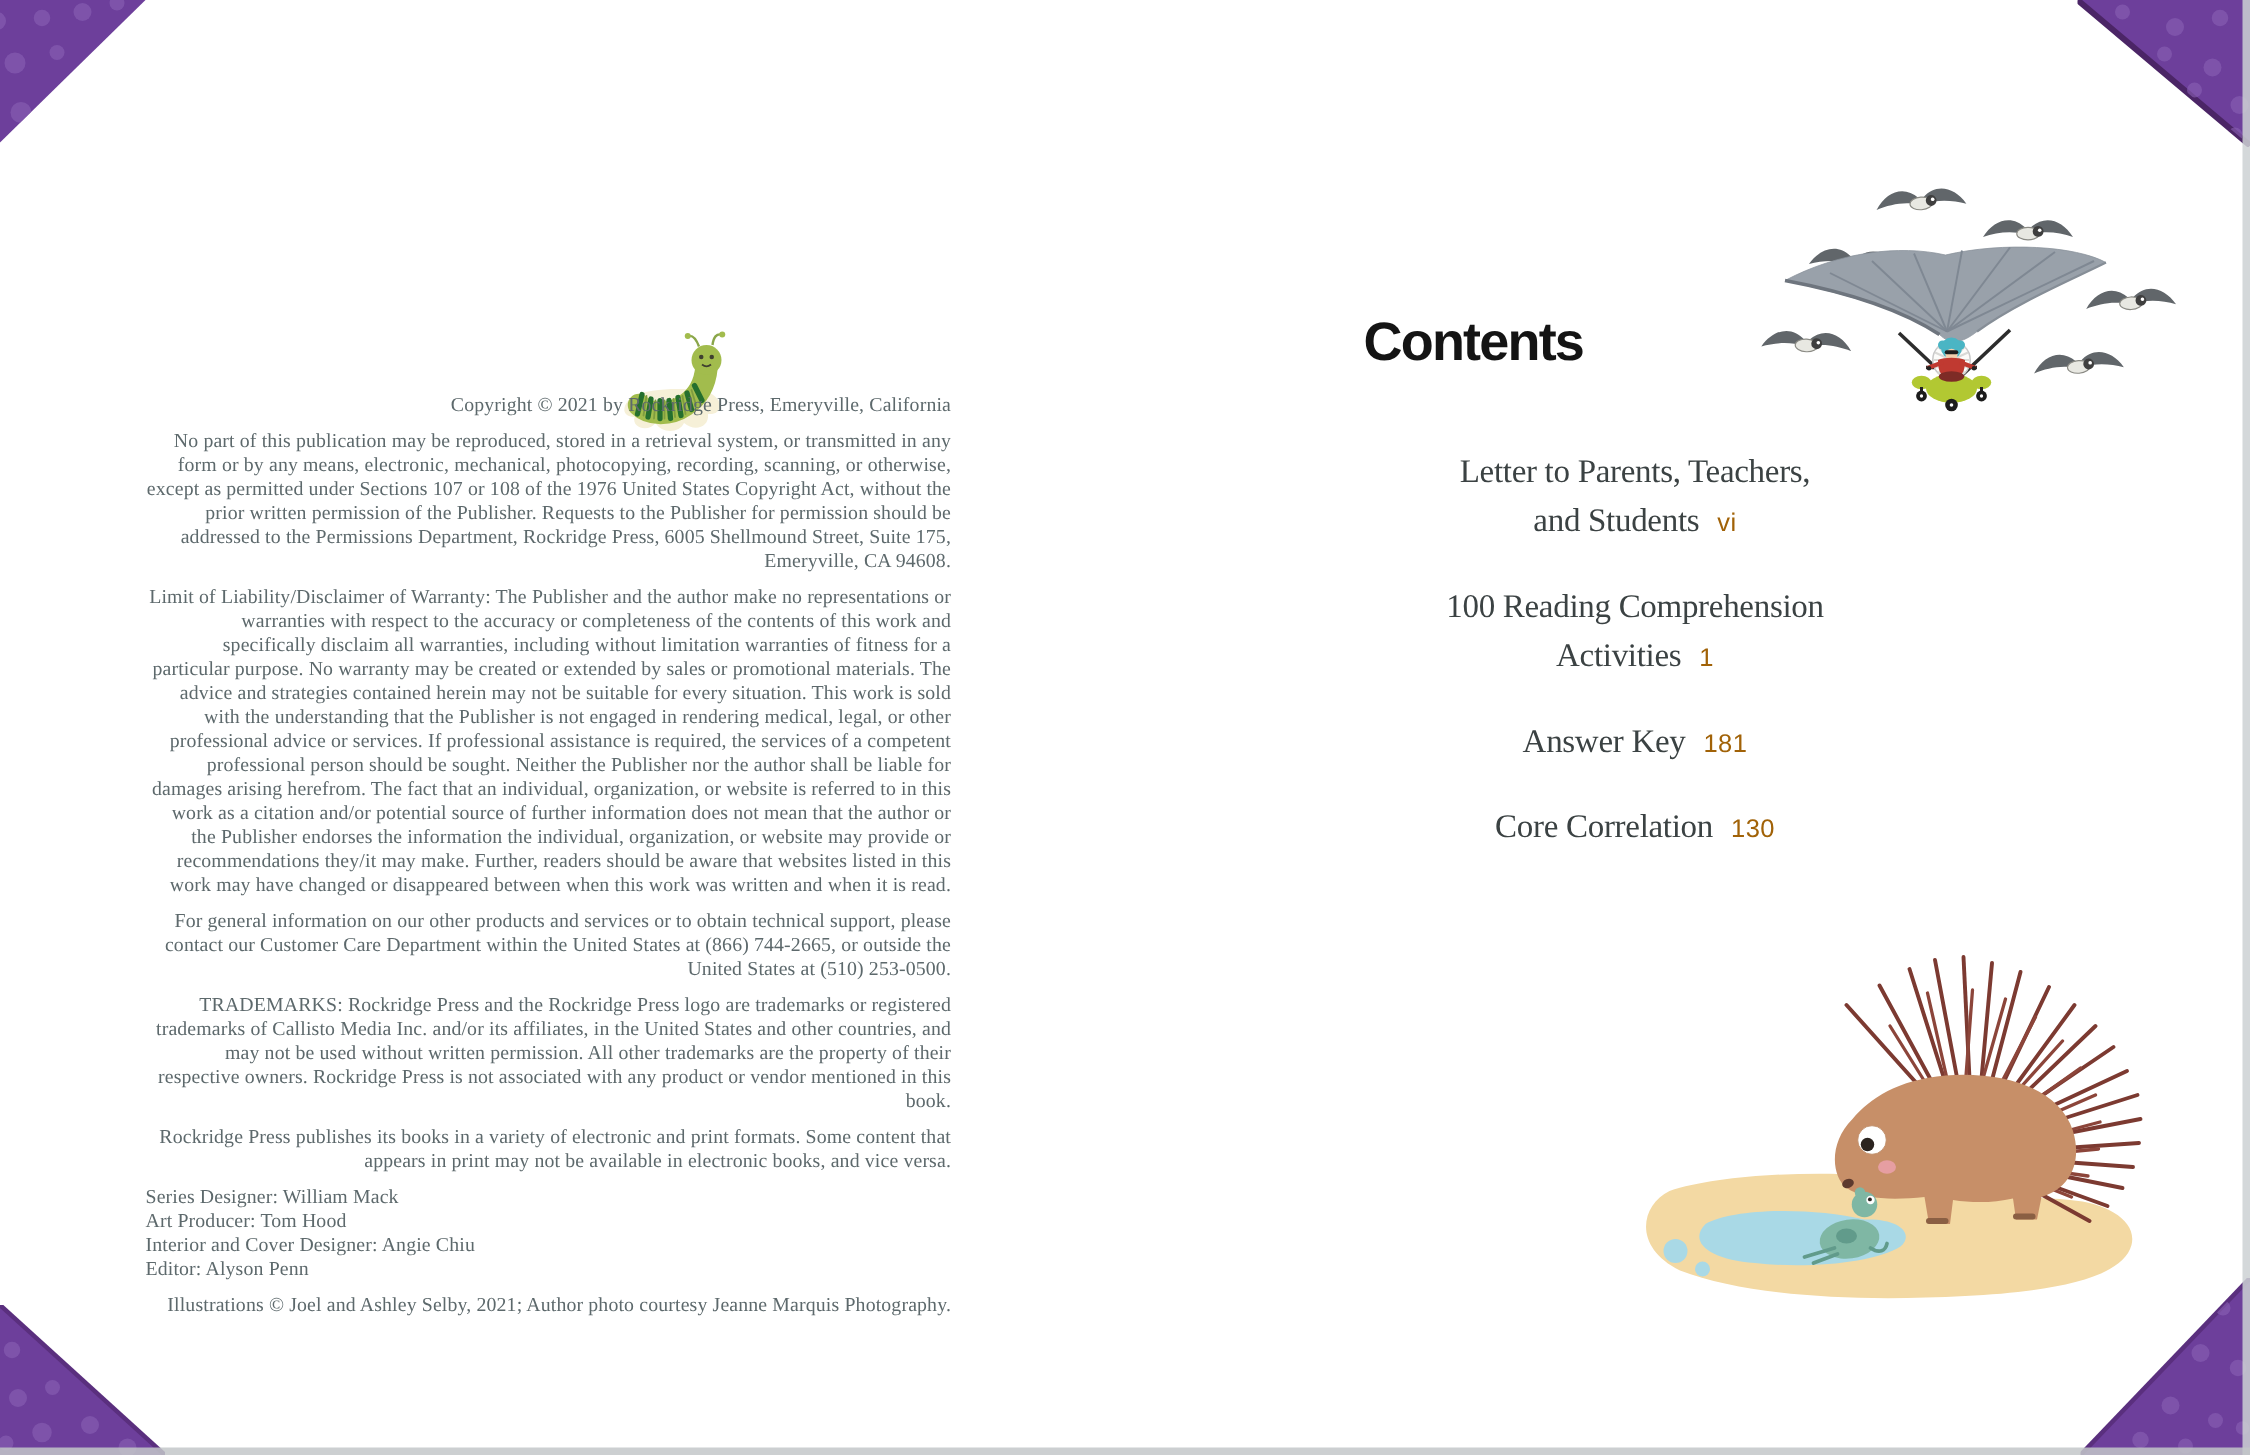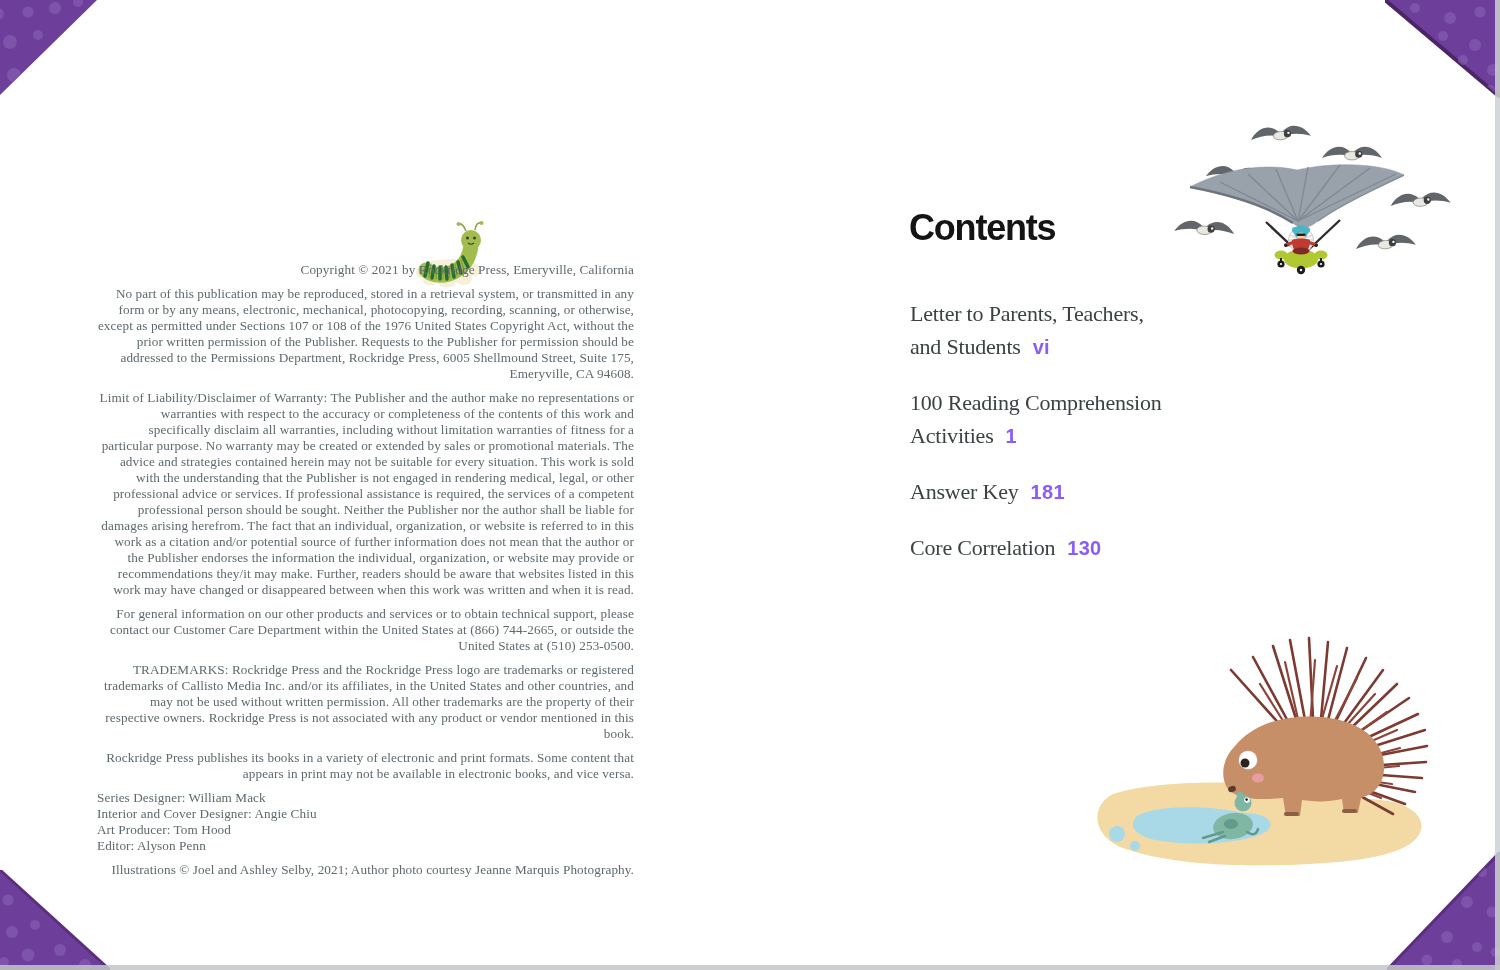--- a/index.html
+++ b/index.html
@@ -16,24 +16,24 @@
   .copyright-block p{margin:0 0 8px 0;text-align:right;}
   .credit-line,.isbn-line,.print-code{margin:0;}
   .group{margin:0 0 8px 0;}
 
   
   .contents-title{position:absolute;left:909px;top:207px;margin:0;
       font-family:"Liberation Sans",sans-serif;font-weight:bold;
       font-size:36px;letter-spacing:-1.2px;color:#141414;text-align:right;}
   .toc{position:absolute;left:910px;top:297px;width:360px;
       color:#3b4243;font-size:22px;line-height:33px;letter-spacing:-0.2px;}
-  .toc-entry{margin:0 0 22px 0;}
+  .toc-entry{margin:0 0 22px 0;text-align:center;}
   .toc-line{white-space:nowrap;}
-  .toc-page{font-family:"Liberation Sans",sans-serif;font-weight:bold;
-      font-size:20px;color:#8b5cf6;margin-left:12px;letter-spacing:0.3px;}
+  .toc-page{font-family:"Liberation Sans",sans-serif;font-weight:normal;
+      font-size:17px;color:#a16207;margin-left:12px;letter-spacing:0.3px;}
 
   
   .caterpillar{position:absolute;left:413px;top:218px;}
   .hangglider{position:absolute;left:1158px;top:118px;}
   .porcupine{position:absolute;left:1085px;top:632px;}
 
   
   .edge-right{position:absolute;right:0;top:0;width:5px;height:970px;background:#cdd1d3;opacity:.85;}
   .edge-bottom{position:absolute;left:0;bottom:0;width:1500px;height:5px;background:#c3c7c9;opacity:.85;}
 </style>
@@ -153,22 +153,22 @@
     <p>Copyright © 2021 by Rockridge Press, Emeryville, California</p>
     <div id="paras">
         <p>No part of this publication may be reproduced, stored in a retrieval system, or transmitted in any form or by any means, electronic, mechanical, photocopying, recording, scanning, or otherwise, except as permitted under Sections 107 or 108 of the 1976 United States Copyright Act, without the prior written permission of the Publisher. Requests to the Publisher for permission should be addressed to the Permissions Department, Rockridge Press, 6005 Shellmound Street, Suite 175, Emeryville, CA 94608.</p>
         <p>Limit of Liability/Disclaimer of Warranty: The Publisher and the author make no representations or warranties with respect to the accuracy or completeness of the contents of this work and specifically disclaim all warranties, including without limitation warranties of fitness for a particular purpose. No warranty may be created or extended by sales or promotional materials. The advice and strategies contained herein may not be suitable for every situation. This work is sold with the understanding that the Publisher is not engaged in rendering medical, legal, or other professional advice or services. If professional assistance is required, the services of a competent professional person should be sought. Neither the Publisher nor the author shall be liable for damages arising herefrom. The fact that an individual, organization, or website is referred to in this work as a citation and/or potential source of further information does not mean that the author or the Publisher endorses the information the individual, organization, or website may provide or recommendations they/it may make. Further, readers should be aware that websites listed in this work may have changed or disappeared between when this work was written and when it is read.</p>
         <p>For general information on our other products and services or to obtain technical support, please contact our Customer Care Department within the United States at (866) 744-2665, or outside the United States at (510) 253-0500.</p>
         <p>TRADEMARKS: Rockridge Press and the Rockridge Press logo are trademarks or registered trademarks of Callisto Media Inc. and/or its affiliates, in the United States and other countries, and may not be used without written permission. All other trademarks are the property of their respective owners. Rockridge Press is not associated with any product or vendor mentioned in this book.</p>
         <p>Rockridge Press publishes its books in a variety of electronic and print formats. Some content that appears in print may not be available in electronic books, and vice versa.</p>
       </div>
     <div class="group" id="credits">
         <div class="credit-line">Series Designer: William Mack</div>
+        <div class="credit-line">Art Producer: Tom Hood</div>
         <div class="credit-line">Interior and Cover Designer: Angie Chiu</div>
-        <div class="credit-line">Art Producer: Tom Hood</div>
         <div class="credit-line">Editor: Alyson Penn</div>
       </div>
     <p>Illustrations © Joel and Ashley Selby, 2021; Author photo courtesy Jeanne Marquis Photography.</p>
   </div>
 
   <h1 class="contents-title">Contents</h1>
   <div class="toc" id="toc">
       <div class="toc-entry">
         <div class="toc-line">Letter to Parents, Teachers,</div>
         <div class="toc-line">and Students<span class="toc-page">vi</span></div>

